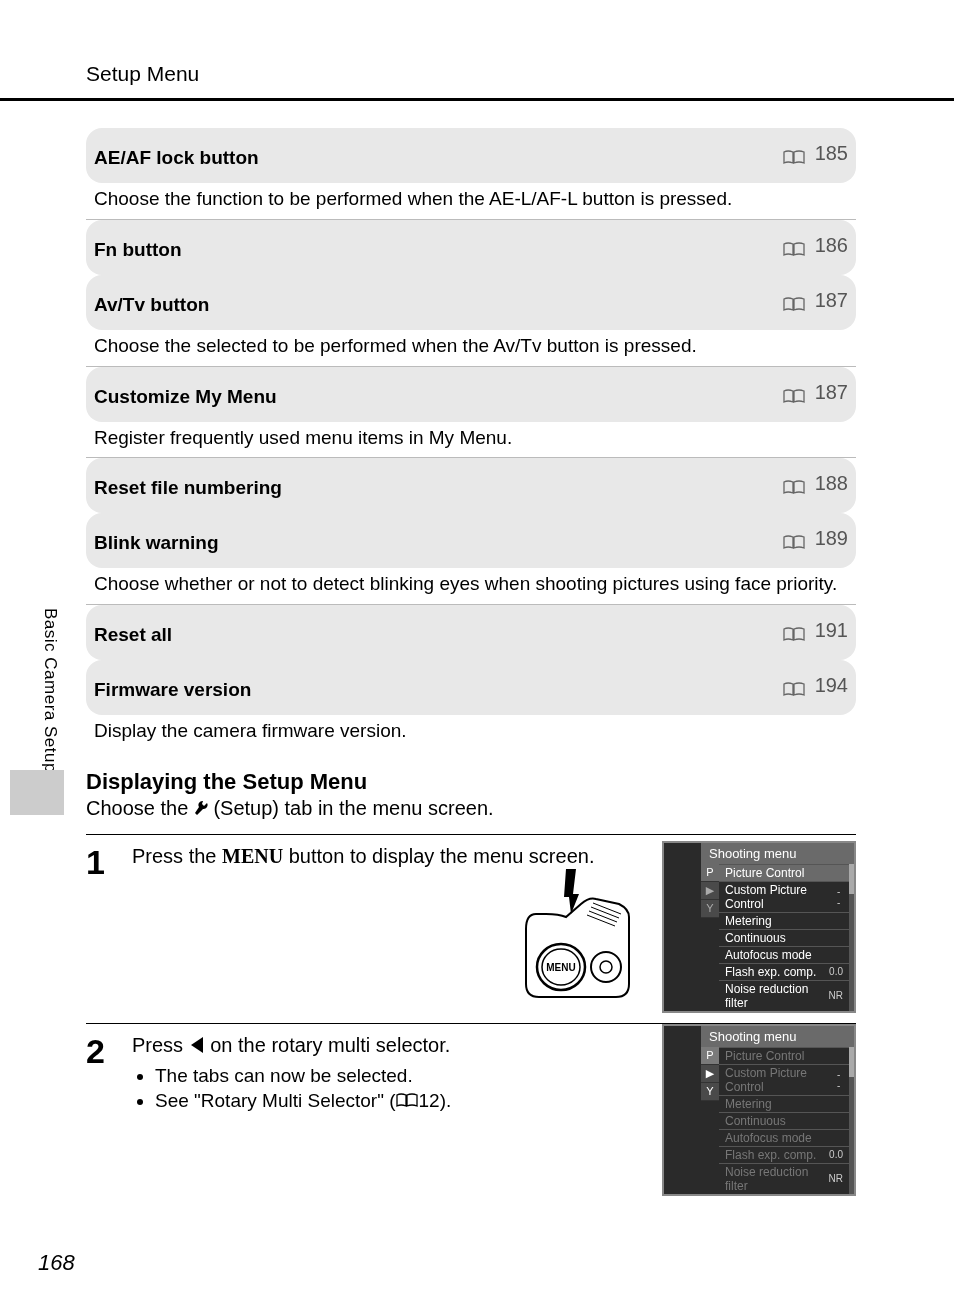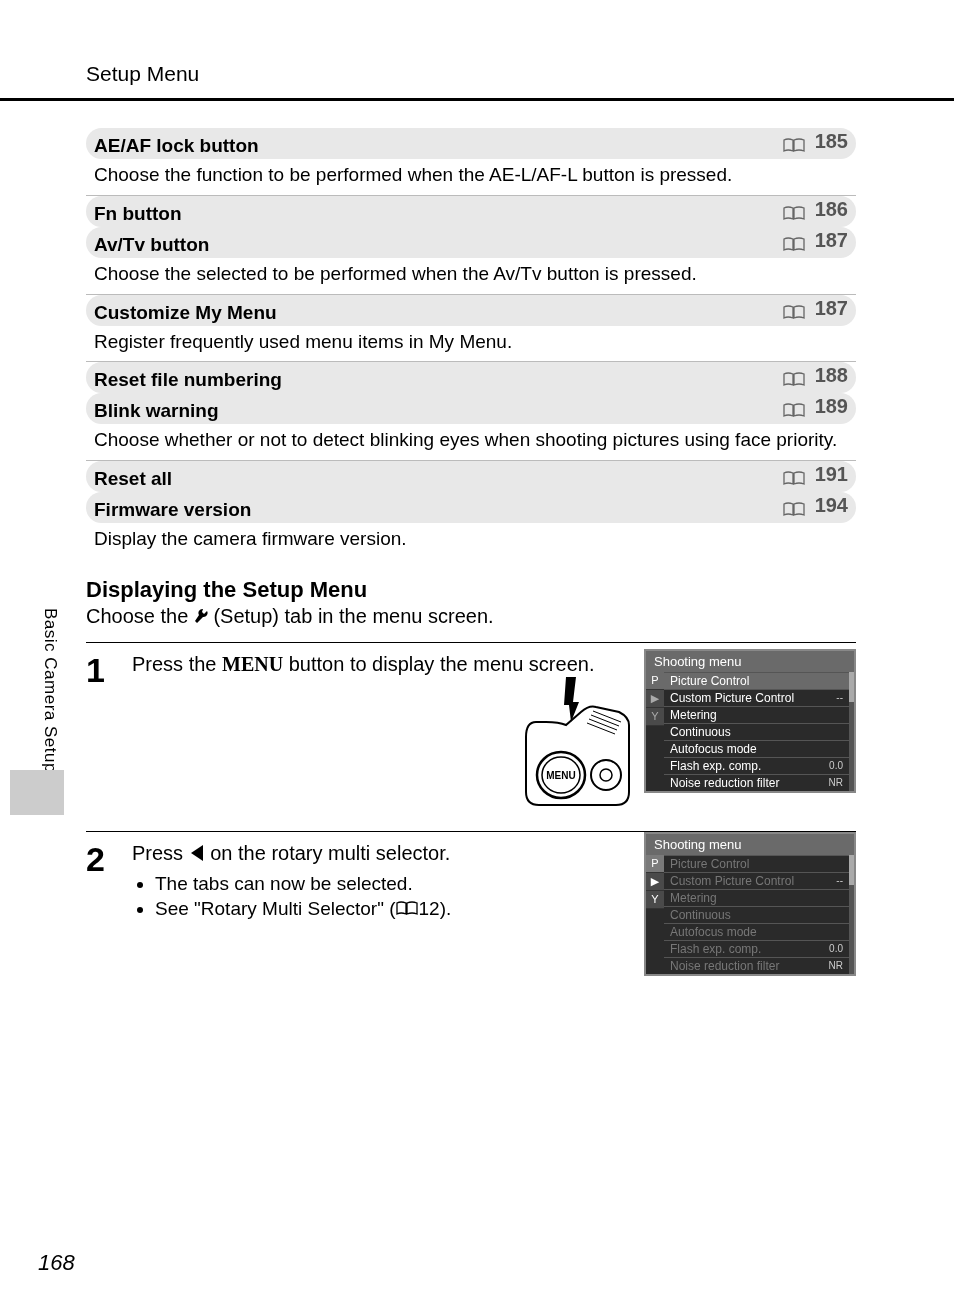--- a/index.html
+++ b/index.html
@@ -48,26 +48,26 @@
     position: absolute;
     top: 128px;
     left: 86px;
     width: 770px;
   }
   .item-header {
     display: flex;
     justify-content: space-between;
     font-weight: 600;
     background: #e8e8e8;
-    padding: 2px 8px;
+    padding: 14px 8px;
     align-items: baseline;
     border-radius: 16px;
   }
   .item-header .h-title { font-size: 19px; }
-  .page-ref { font-weight: 700; color: #555; font-size: 20px; display: flex; align-items: center; gap: 9px; }
+  .page-ref { font-weight: 400; color: #555; font-size: 20px; display: flex; align-items: center; gap: 9px; }
   .item-desc { font-size: 19px; padding: 4px 8px 8px; line-height: 1.25; border-bottom: 1px solid #bbb; }
   .item-desc.noborder { border-bottom: none; }
   .fn-glyph { font-weight: 700; font-family: Arial, sans-serif; }
 
   .subsection-title {
     font-weight: 700;
     font-size: 22px;
     margin-top: 18px;
   }
   .subsection-line { font-size: 20px; padding-top: 2px; }
@@ -90,25 +90,26 @@
   .book-icon svg { width: 22px; height: 15px; vertical-align: -1px; }
 
   .wrench-icon svg { width: 14px; height: 16px; vertical-align: -1px; }
   .left-tri svg { width: 16px; height: 18px; vertical-align: -2px; }
 
   .camera-diagram { position: absolute; right: 225px; top: 34px; }
   .lcd-screen {
     position: absolute;
     right: 0;
     top: 6px;
-    width: 212px;
+    width: 194px;
     background: #2a2a2a;
     border: 2px solid #888;
     font-size: 12px;
     color: #fff;
+    padding-left: 37px;
   }
   .lcd-header { background: #6a6a6a; padding: 3px 8px; font-size: 13px; }
   .lcd-body { display: flex; }
   .lcd-tabs { width: 18px; display: flex; flex-direction: column; }
   .lcd-tab { height: 18px; display: flex; align-items: center; justify-content: center; font-size: 11px; background: #4a4a4a; border-bottom: 1px solid #333; color: #aaa; }
   .lcd-tab.sel { background: #6a6a6a; color: #fff; }
   .lcd-items { flex: 1; }
   .lcd-row { display: flex; justify-content: space-between; padding: 1px 6px; border-top: 1px solid #555; font-size: 12px; align-items: center; }
   .lcd-row.hi { background: #6a6a6a; }
   .lcd-row.dim { color: #777; }

